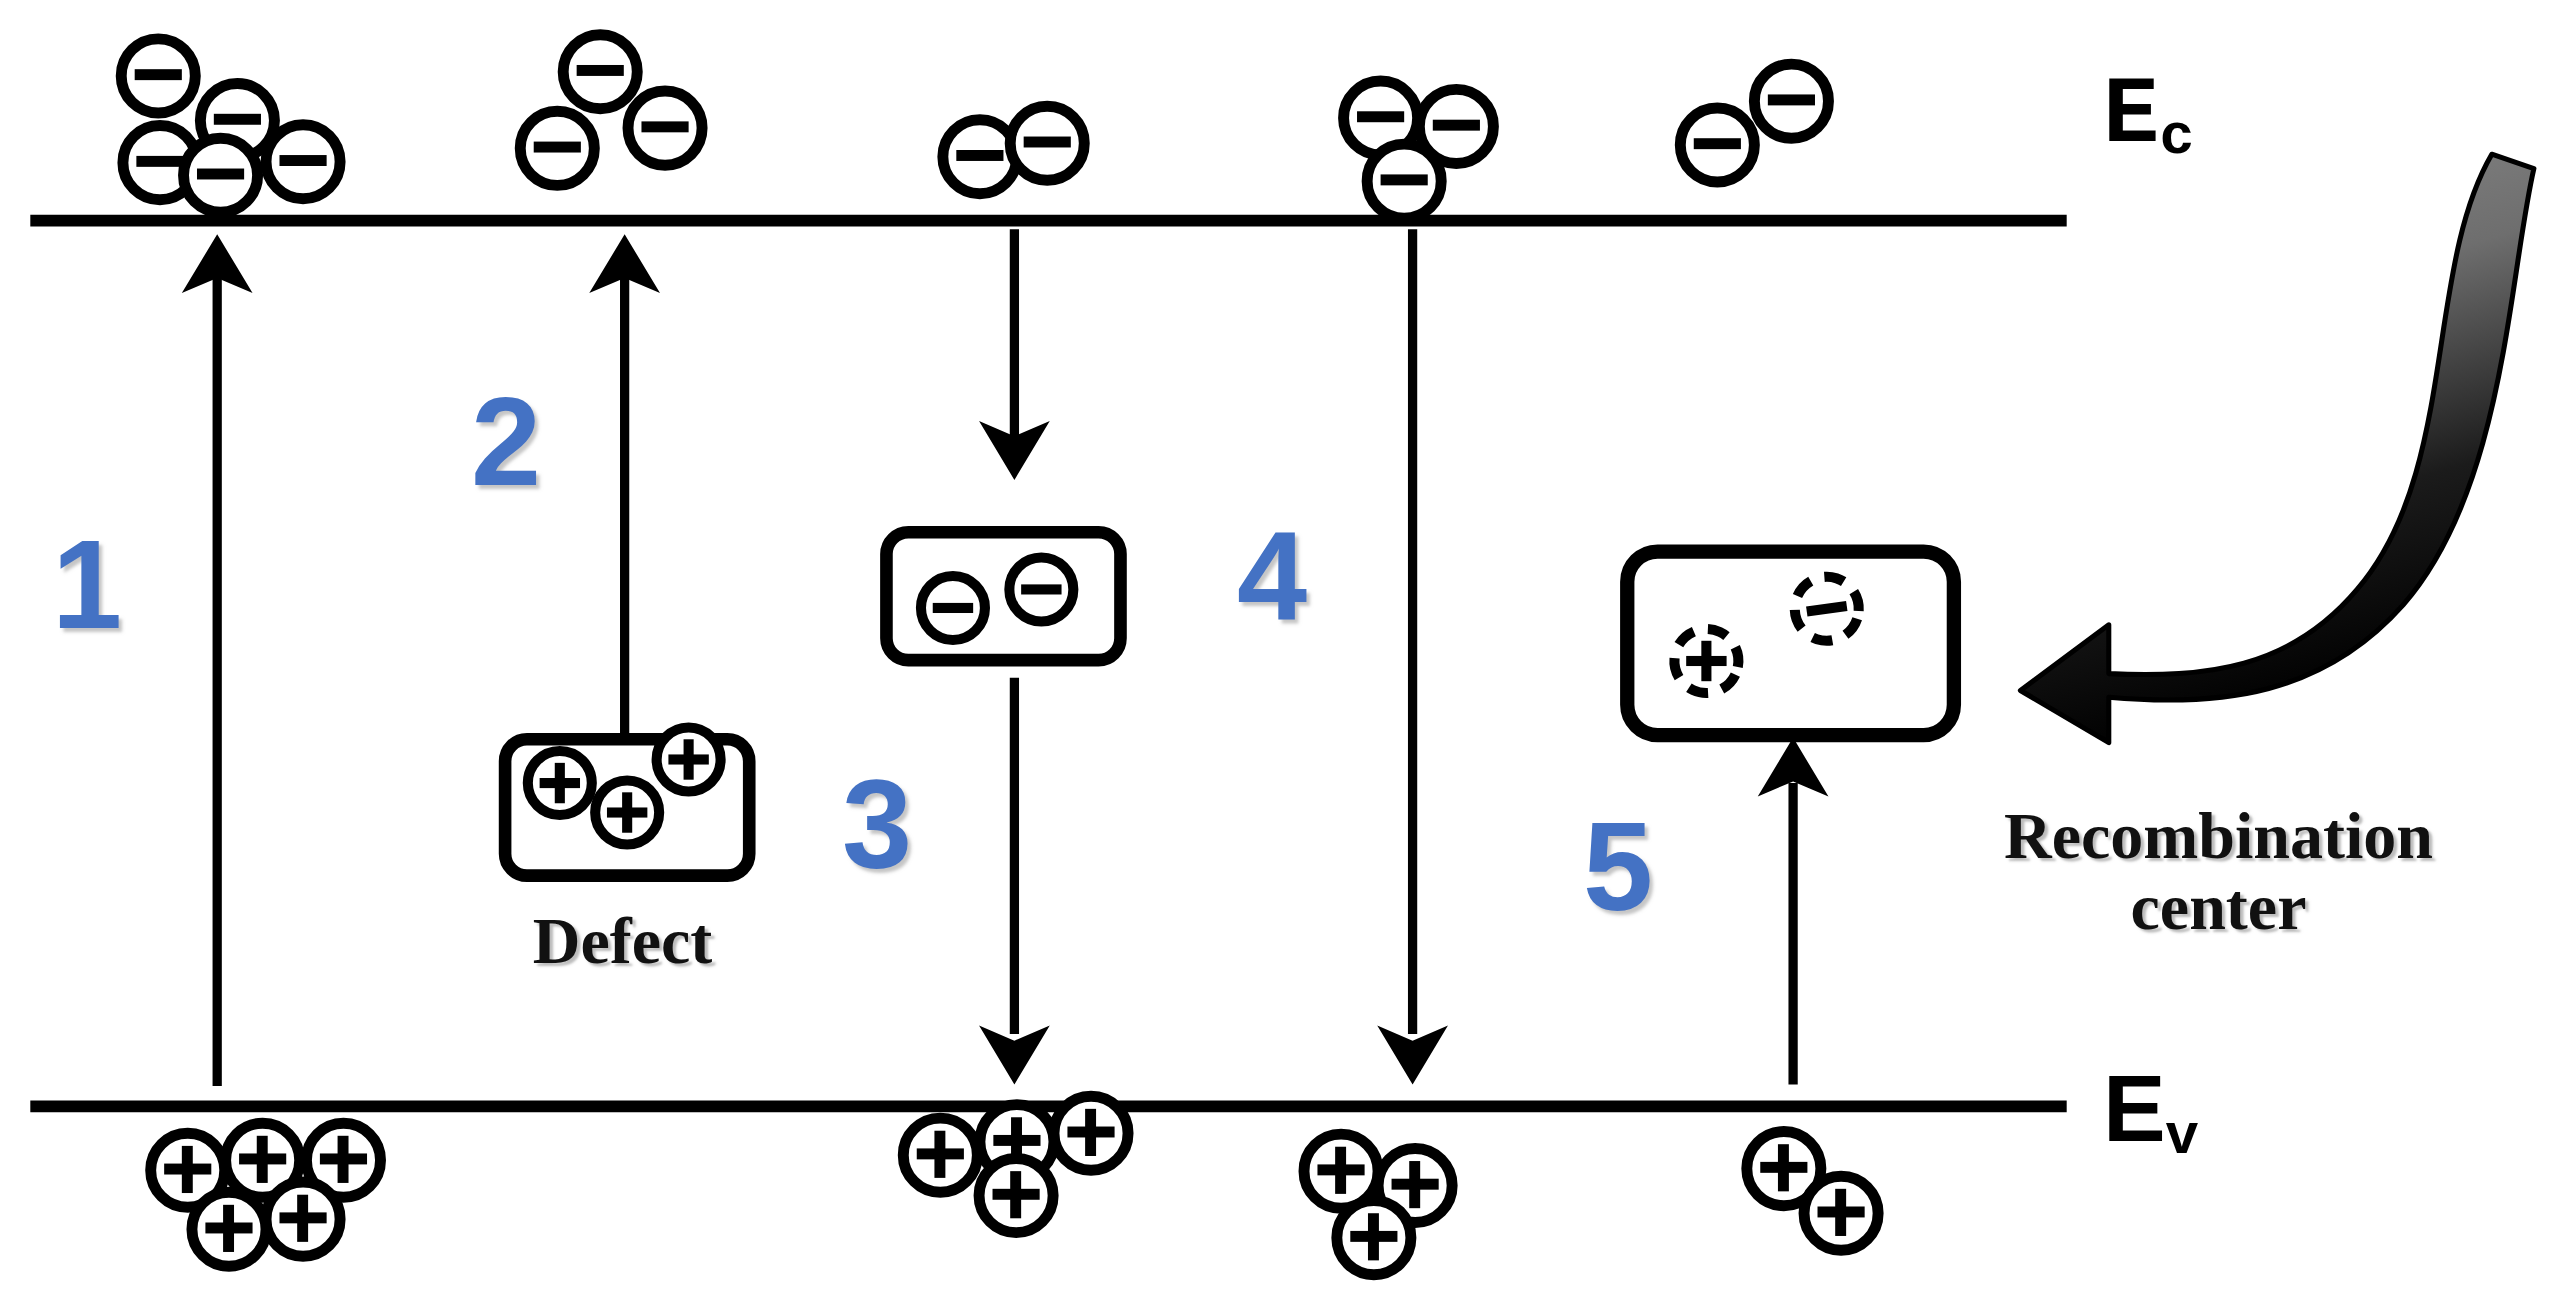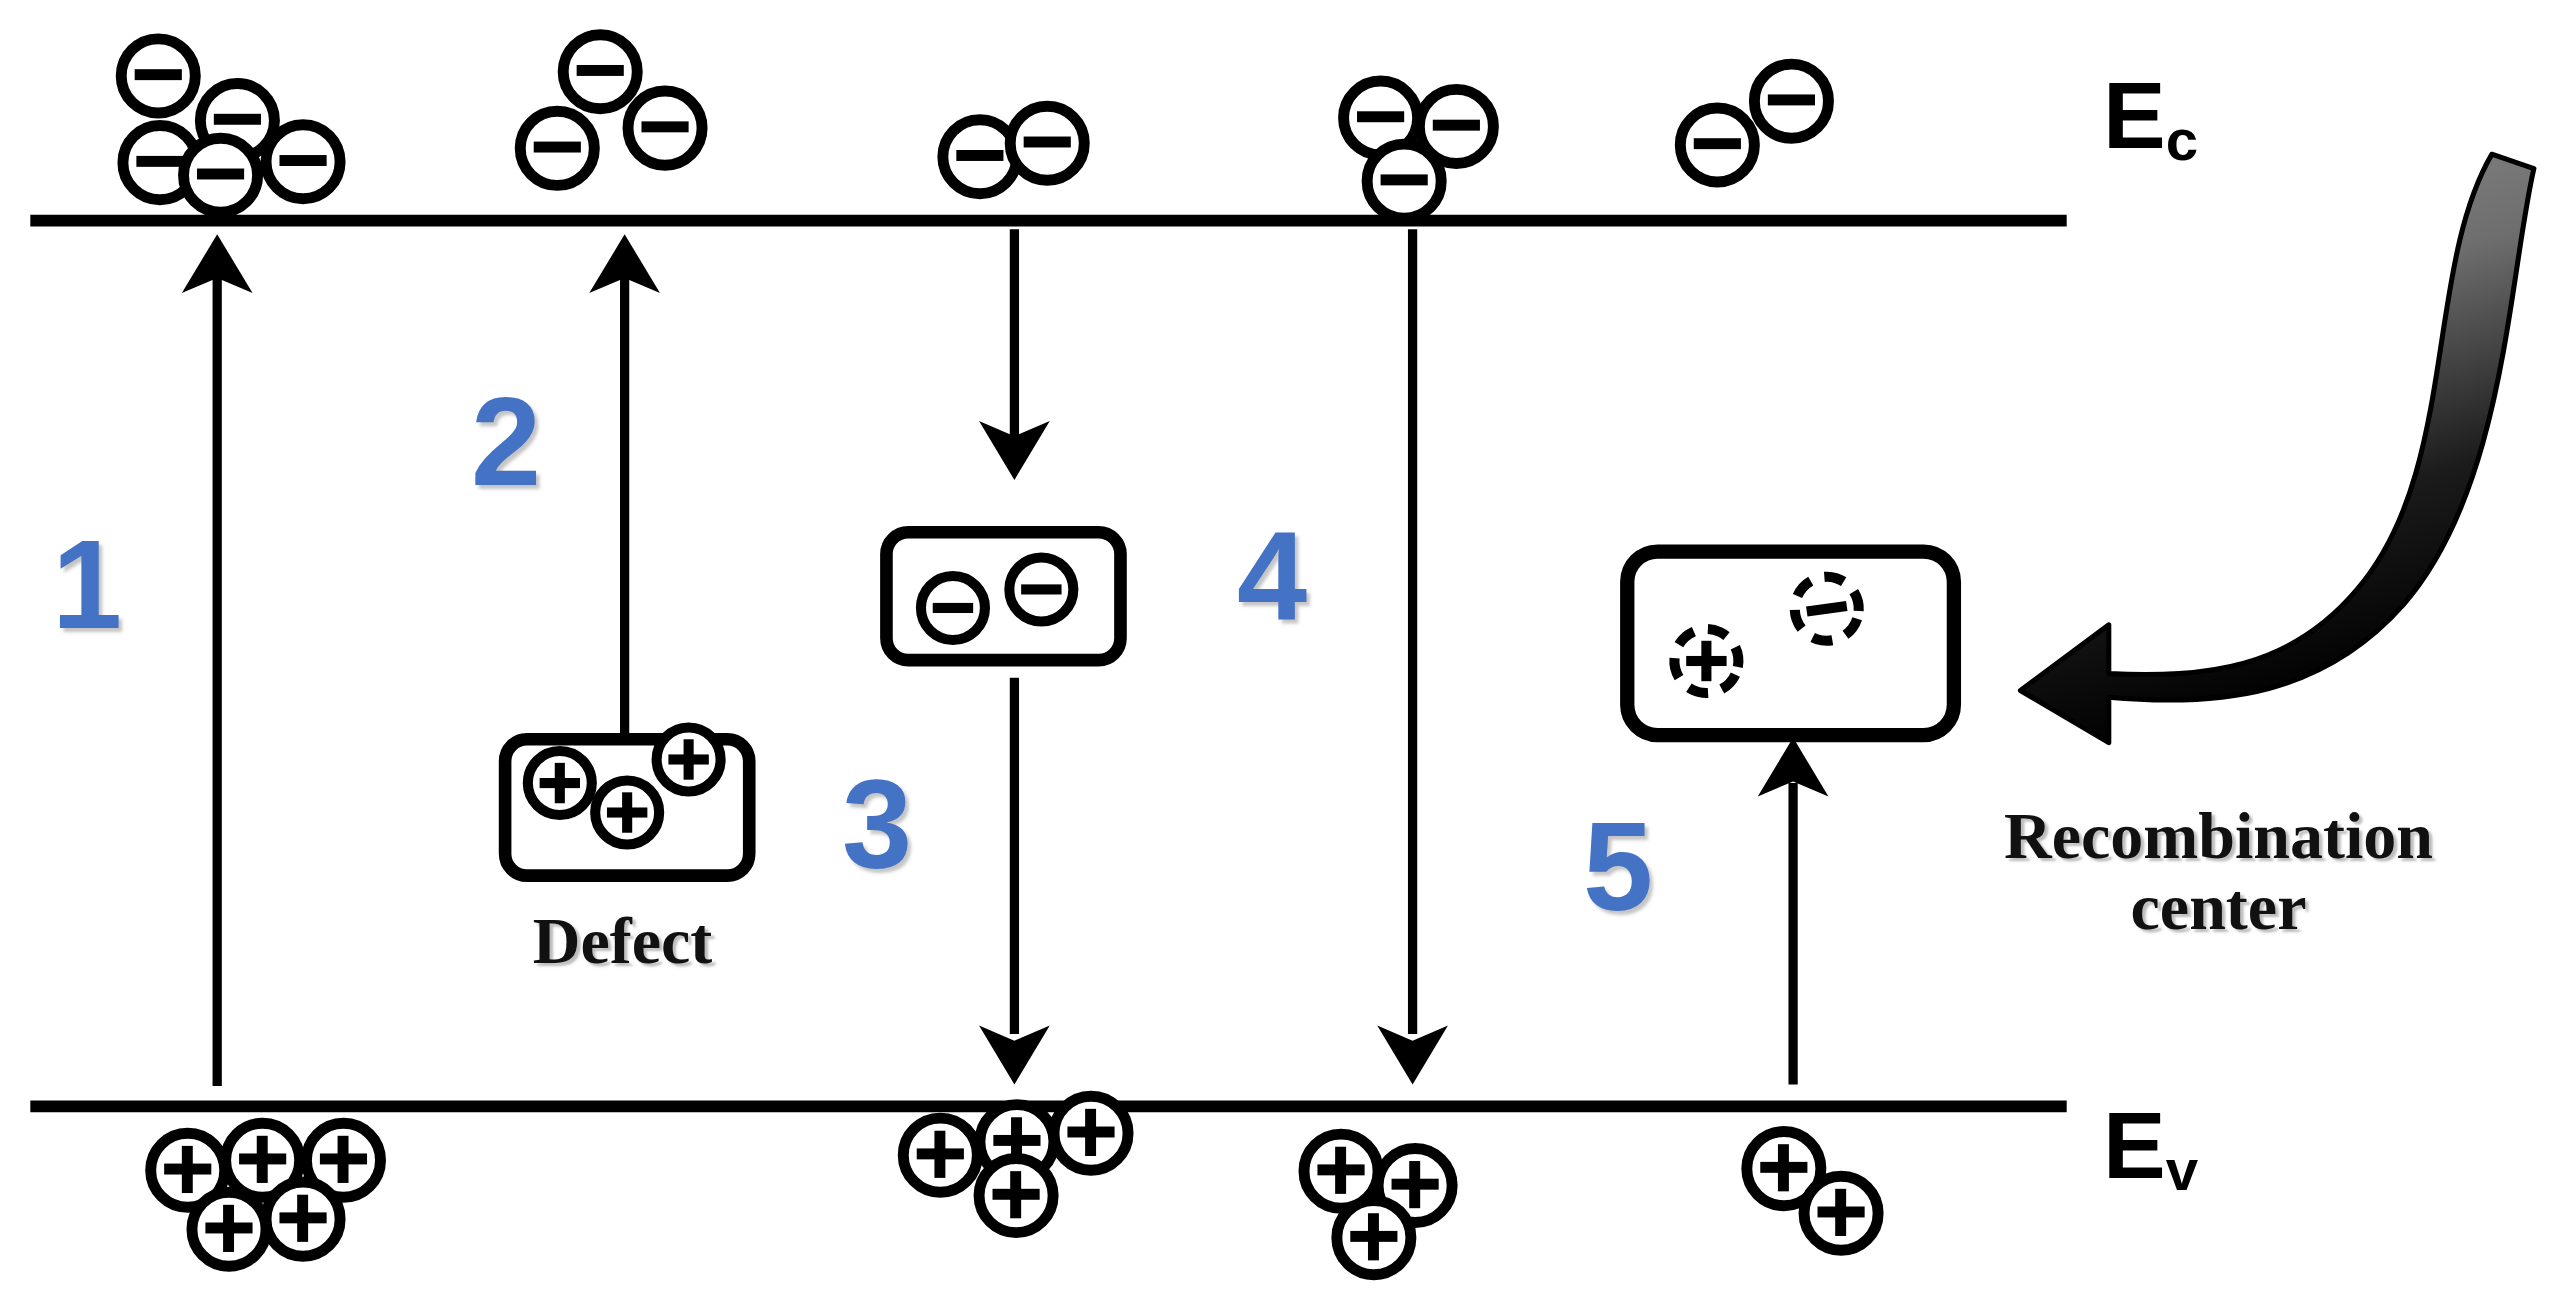--- a/index.html
+++ b/index.html
@@ -15,22 +15,22 @@
     position:absolute;font-family:"Liberation Sans",sans-serif;font-weight:bold;
     color:#4472C4;font-size:126px;line-height:1;
     text-shadow:3.4px 4.2px 3.4px rgba(150,150,150,0.55);
     user-select:none;
   }
   .caption{
     position:absolute;font-family:"Liberation Serif",serif;font-weight:bold;
     color:#111;line-height:1.08;text-align:center;white-space:pre-line;
     text-shadow:3.4px 3.4px 2.5px rgba(165,165,165,0.75);
   }
-  #ec-label{left:2103px;top:69px;font-size:94px;}
-  #ev-label{left:2103px;top:1062px;font-size:94px;margin-top:37px;}
+  #ec-label{left:2103px;top:69px;font-size:94px;font-family:Liberation Mono, monospace;}
+  #ev-label{left:2103px;top:1062px;font-size:94px;}
   #num1{left:52px;top:522px;}
   #num2{left:471px;top:379px;}
   #num3{left:842px;top:762px;}
   #num4{left:1237px;top:514px;}
   #num5{left:1583px;top:804px;}
   #defect-caption{left:454px;top:905px;width:337px;font-size:66px;}
   #recomb-caption{left:1882px;top:800px;width:673px;font-size:66px;}
 </style>
 </head>
 <body>

